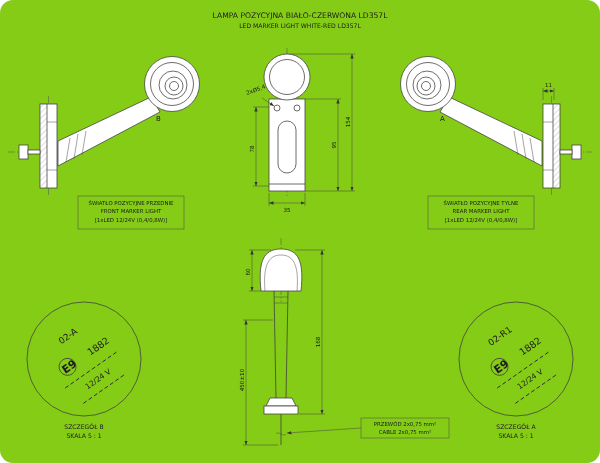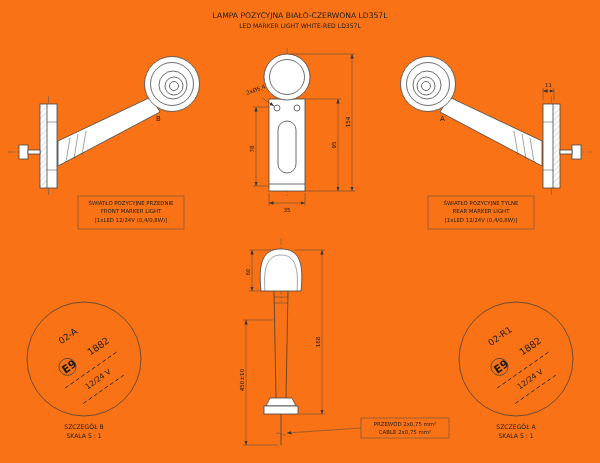--- a/index.html
+++ b/index.html
@@ -1,17 +1,17 @@
 <!DOCTYPE html>
 <html><head>
 <meta charset="utf-8">
 <style>
   html,body{margin:0;padding:0;background:#fff;}
-  .sheet{width:600px;height:463px;background:#f97316;position:relative;overflow:hidden;
-         font-family:"DejaVu Sans","Liberation Sans",sans-serif;}
+  .sheet{width:600px;height:463px;background:#84cc16;position:relative;overflow:hidden;
+         font-family:"DejaVu Sans","Liberation Sans",sans-serif;border-radius:13px;}
   svg{display:block;}
   svg text{fill:#1c1c1c;font-family:"DejaVu Sans","Liberation Sans",sans-serif;}
   .ln{stroke:#3c3c3c;stroke-width:0.75;fill:none;}
   .lnw{stroke:#3c3c3c;stroke-width:0.75;fill:#fff;}
   .thin{stroke:#4a4a4a;stroke-width:0.5;fill:none;}
   .dim{stroke:#444;stroke-width:0.5;fill:none;}
   .cl{stroke:#555;stroke-width:0.5;fill:none;stroke-dasharray:7 2 1.5 2;}
   .dsh{stroke:#2e2e2e;stroke-width:0.9;fill:none;stroke-dasharray:4 2.5;}
   .t5{font-size:5.4px;}
   .t55{font-size:5.6px;}

